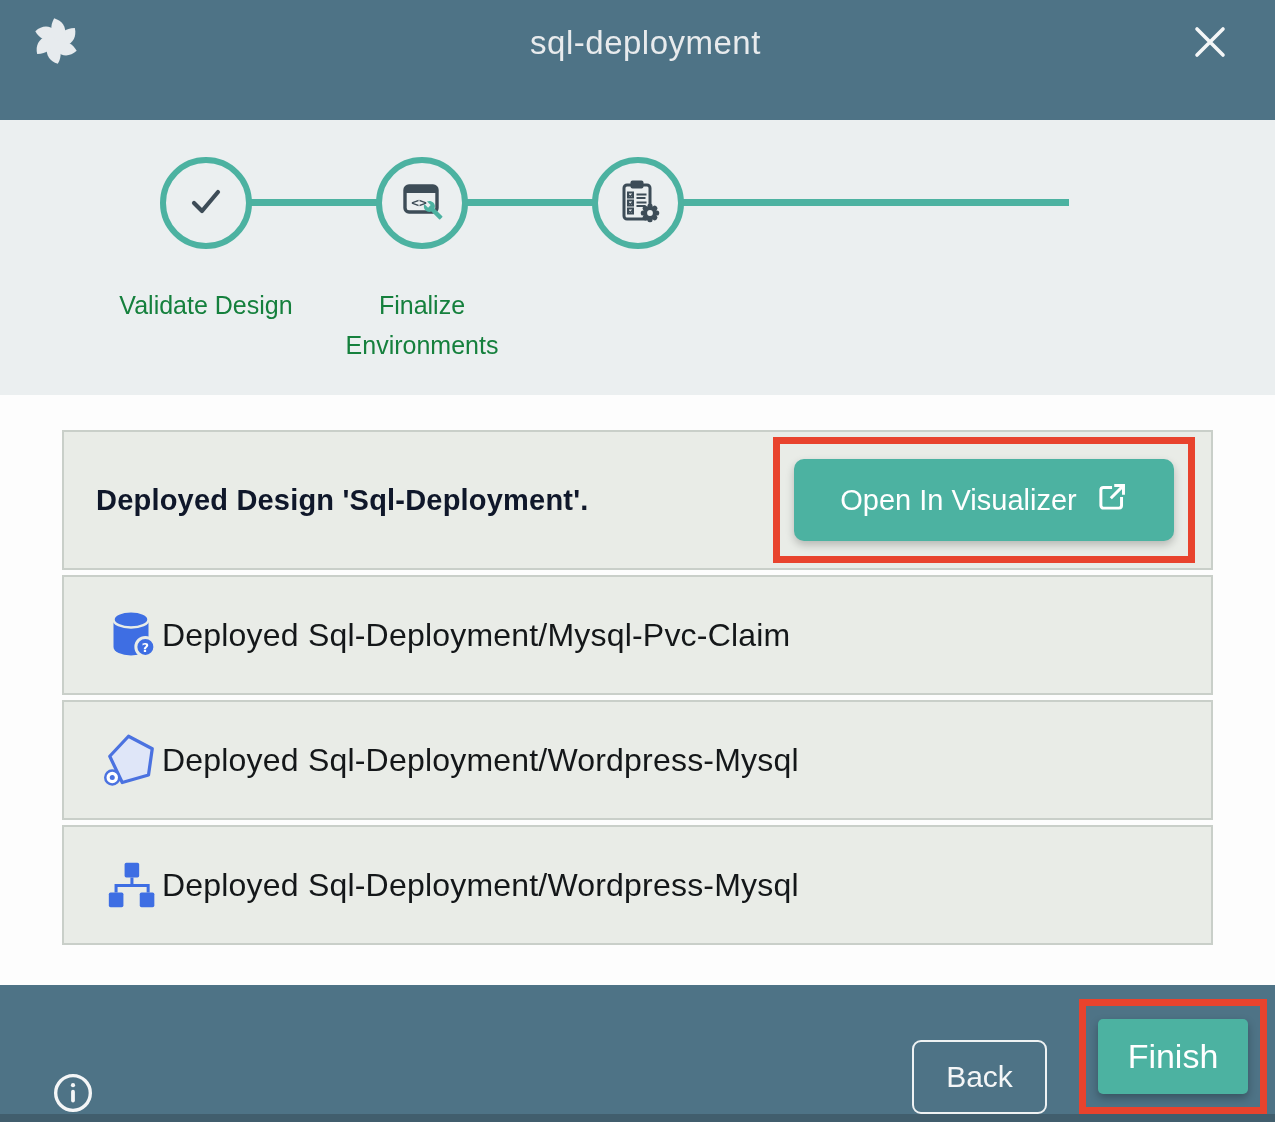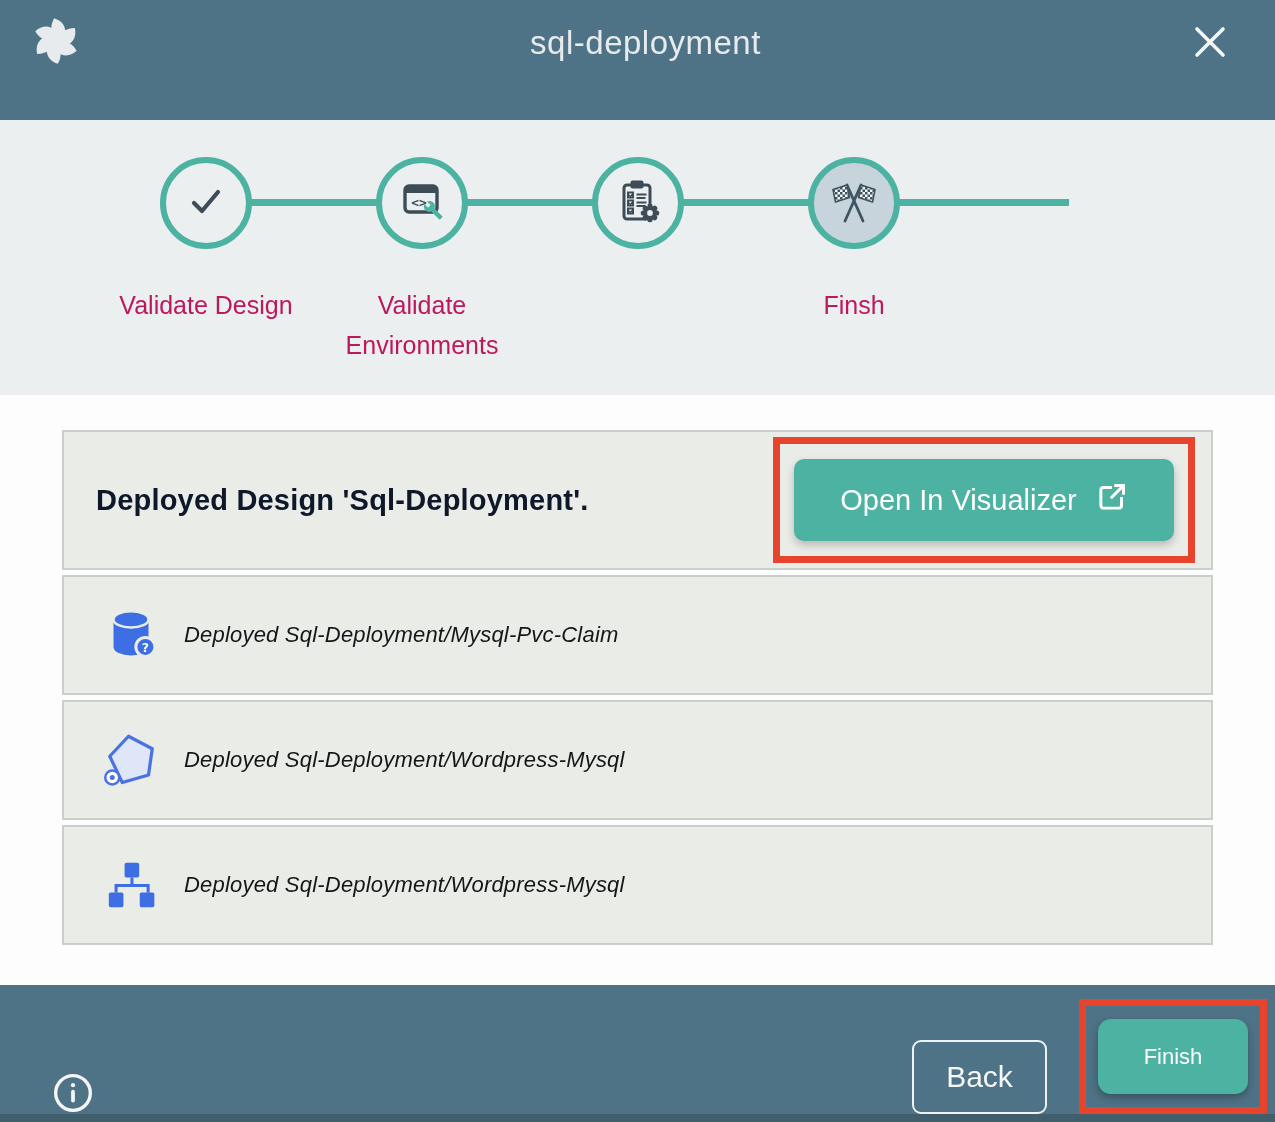--- a/index.html
+++ b/index.html
@@ -27,49 +27,49 @@
   .close-btn{position:absolute;right:44px;top:22px;width:42px;height:42px;background:none;border:none;cursor:pointer;}
 
   
   .stepper-section{height:275px;background:var(--stepper-bg);position:relative;flex:none;}
   .track{position:absolute;left:206px;width:863px;top:79px;height:7px;background:var(--accent-teal);}
   .steps{position:absolute;left:98px;top:37px;width:1080px;display:flex;}
   .step{width:216px;display:flex;flex-direction:column;align-items:center;}
   .circle{width:92px;height:92px;border-radius:50%;border:6px solid var(--accent-teal);
           background:var(--stepper-bg);display:flex;align-items:center;justify-content:center;position:relative;z-index:1;}
   .step.active .circle{background:var(--active-step-fill);}
-  .step-label{margin-top:36px;text-align:center;font-size:25px;line-height:40px;color:#be185d;}
+  .step-label{margin-top:36px;text-align:center;font-size:25px;line-height:40px;color:#15803d;}
 
   
   .content{height:590px;background:#fdfdfd;flex:none;}
   .panel{width:1151px;margin:35px 0 0 62px;}
   .row{background:var(--row-bg);border:2px solid var(--row-border);display:flex;align-items:center;}
   .row + .row{margin-top:5px;}
   .row-design{height:140px;justify-content:space-between;padding-left:32px;}
   .row-item{height:120px;padding-left:36px;}
   .design-text{font-size:29px;color:#0f172a;letter-spacing:.2px;font-weight:bold;}
-  .row-text{font-size:22px;color:#141719;margin-left:22px;letter-spacing:.2px;font-style:italic;}
+  .row-text{font-size:32px;color:#141719;letter-spacing:.2px;}
   .row-icon{width:62px;height:62px;flex:none;display:flex;align-items:center;justify-content:center;}
 
   .red-box{border:7px solid var(--highlight-red);padding:15px 14px;margin-right:16px;}
   .btn-teal{display:flex;align-items:center;justify-content:center;gap:20px;
             width:380px;height:82px;background:var(--accent-teal);border:none;border-radius:10px;
             color:#fff;font-size:29px;font-family:inherit;cursor:pointer;
             box-shadow:0 4px 8px rgba(0,0,0,.22);}
 
   
   .footer{height:129px;background:var(--header-bg);display:flex;align-items:flex-end;
           padding:0 8px 0 52px;flex:none;}
   .info-btn{width:42px;height:42px;background:none;border:none;cursor:pointer;flex:none;}
   .btn-back{margin-left:auto;width:135px;height:74px;background:transparent;
             border:2px solid #eef2f3;border-radius:9px;color:#f4f6f7;font-size:30px;
             font-family:inherit;cursor:pointer;}
   .finish-box{border:7px solid var(--highlight-red);padding:13px 12px;margin-left:32px;margin-right:0;}
-  .btn-finish{width:150px;height:75px;background:var(--accent-teal);border:none;border-radius:13px;
-              color:#fff;font-size:22px;font-family:inherit;cursor:pointer;
+  .btn-finish{width:150px;height:75px;background:var(--accent-teal);border:none;border-radius:5px;
+              color:#fff;font-size:34px;font-family:inherit;cursor:pointer;
               box-shadow:0 4px 9px rgba(0,0,0,.28);}
   .bottom-strip{height:8px;background:#415e6d;flex:none;}
 </style>
 </head>
 <body>
 
 <div class="dialog">
 
   <header class="titlebar">
     <span class="logo">
@@ -125,21 +125,21 @@
             <svg viewBox="0 0 48 48" width="48" height="48">
               <rect x="7" y="9" width="32" height="26" rx="4" fill="none" stroke="var(--icon-dark)" stroke-width="3.4"></rect>
               <path d="M7 13 a4 4 0 0 1 4-4 h24 a4 4 0 0 1 4 4 v3 H7 z" fill="var(--icon-dark)"></path>
               <text x="21" y="30" font-size="13" font-weight="bold" text-anchor="middle" fill="var(--icon-dark)" font-family="DejaVu Sans Mono, monospace">&lt;&gt;</text>
               <g transform="translate(25,23) scale(0.85)">
                 <path fill="var(--accent-teal)" d="M22.7 19l-9.1-9.1c.9-2.3.4-5-1.5-6.9-2-2-5-2.4-7.4-1.3L9 6 6 9 1.6 4.7C.4 7.1.9 10.1 2.9 12.1c1.9 1.9 4.6 2.4 6.9 1.5l9.1 9.1c.4.4 1 .4 1.4 0l2.3-2.3c.5-.4.5-1.1.1-1.4z"></path>
               </g>
             </svg>
           </span>
         </div>
-        <div class="step-label">Validate Environments</div>
+        <div class="step-label">Finalize Environments</div>
       </div>
 
 
       <div class="step">
         <div class="circle">
           <span>
             <svg viewBox="0 0 48 48" width="48" height="48">
               <rect x="10" y="8" width="26" height="34" rx="3" fill="none" stroke="var(--icon-dark)" stroke-width="3"></rect>
               <rect x="16.5" y="3.5" width="13" height="8" rx="2" fill="var(--icon-dark)"></rect>
               <g stroke="var(--icon-dark)" stroke-width="2" fill="none">
@@ -157,42 +157,20 @@
                   <rect x="-2.6" y="-9.2" width="5.2" height="18.4" rx="2.2" transform="rotate(135)"></rect>
                   <circle r="6.8"></circle>
                 </g>
                 <circle r="2.9" fill="var(--stepper-bg)"></circle>
               </g>
             </svg>
           </span>
         </div>
       </div>
 
-      <div class="step active">
-        <div class="circle">
-          <span>
-            <svg viewBox="0 0 48 48" width="48" height="48">
-              <defs>
-                <pattern id="chk" width="5" height="5" patternUnits="userSpaceOnUse">
-                  <rect width="5" height="5" fill="#f4f6f7"></rect>
-                  <rect width="2.5" height="2.5" fill="#3e5560"></rect>
-                  <rect x="2.5" y="2.5" width="2.5" height="2.5" fill="#3e5560"></rect>
-                </pattern>
-              </defs>
-              <g stroke="#3e5560" stroke-width="2.8" stroke-linecap="round">
-                <line x1="15" y1="44" x2="31" y2="8"></line>
-                <line x1="33" y1="44" x2="17" y2="8"></line>
-              </g>
-              <polygon points="17,8 3,12.5 5.5,25 19.5,20.5" fill="url(#chk)" stroke="#3e5560" stroke-width="1.6" stroke-linejoin="round"></polygon>
-              <polygon points="31,8 45,12.5 42.5,25 28.5,20.5" fill="url(#chk)" stroke="#3e5560" stroke-width="1.6" stroke-linejoin="round"></polygon>
-            </svg>
-          </span>
-        </div>
-        <div class="step-label">Finsh</div>
-      </div>
 
     </div>
   </section>
 
   <section class="content">
     <div class="panel">
 
       <div class="row row-design">
         <div class="design-text">Deployed Design 'Sql-Deployment'.</div>
         <div class="red-box">

